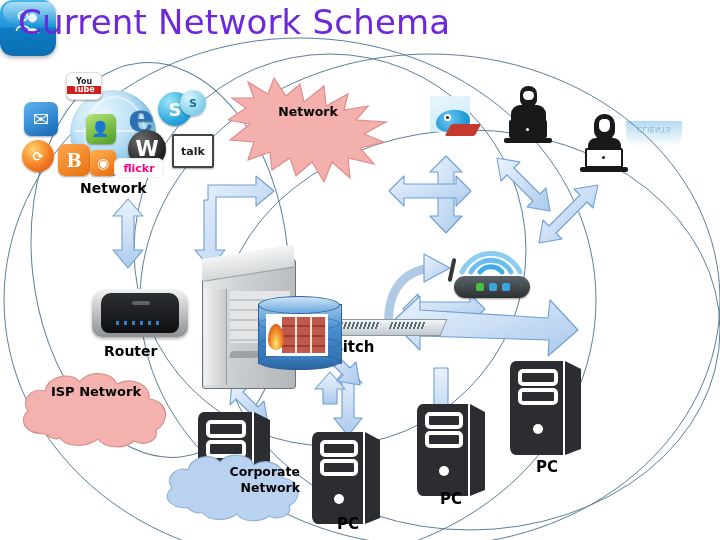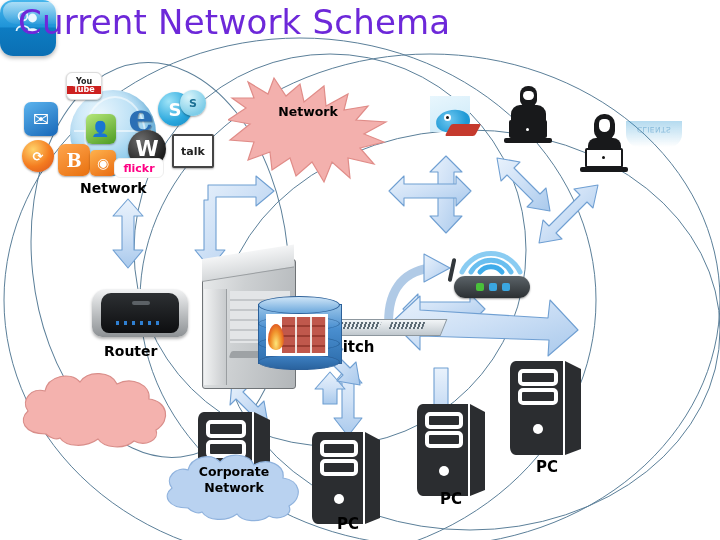--- a/index.html
+++ b/index.html
@@ -238,20 +238,21 @@
                 background:#5c6166;border-radius:2px;"></div>
     <div style="position:absolute;left:24px;top:36px;width:48px;height:4px;
                 background:repeating-linear-gradient(90deg,#2f7fd1 0 3px,transparent 3px 8px);"></div>
   </div>
   <div class="lbl" style="left:104px;top:343px;font-size:14px;z-index:31;">Router</div>
 
   <svg class="node" style="left:12px;top:368px;width:166px;height:82px;z-index:32;" viewBox="0 0 166 82">
     <path fill="#f4b2ae" stroke="#d98e8a" stroke-width="1.2" d="M34,66 C12,66 6,52 16,43 C8,32 20,19 33,23 C36,8 58,3 68,14 C76,2 99,3 105,16 C120,8 139,17 137,31 C155,33 160,52 144,62 C148,72 133,79 122,73 C112,82 92,80 86,71 C74,80 54,79 48,70 C44,72 38,70 34,66 Z"></path>
   </svg>
   <div class="cloud-text" style="left:22px;top:384px;width:148px;font-size:13px;">
+    <div>ISP Network</div>
   </div>
 
   <div id="server" class="node">
     <div style="position:absolute;left:6px;top:16px;width:92px;height:128px;
                 background:linear-gradient(100deg,#e9ebec 0%,#cdd0d2 40%,#b2b6b9 100%);
                 border:1.5px solid #6f7376;border-radius:3px;"></div>
     <div style="position:absolute;left:6px;top:16px;width:92px;height:22px;
                 background:linear-gradient(180deg,#f4f5f6,#d5d8da);border-bottom:1.5px solid #9a9ea1;
                 transform:skewY(-9deg);transform-origin:left top;"></div>
     <div style="position:absolute;left:8px;top:46px;width:22px;height:96px;
@@ -311,21 +312,21 @@
                 background:linear-gradient(180deg,#5b6368,#2c3033);border-radius:11px;
                 box-shadow:0 1px 2px rgba(0,0,0,.4);"></div>
     <div style="position:absolute;left:28px;top:47px;width:8px;height:8px;background:#49c03a;border-radius:2px;"></div>
     <div style="position:absolute;left:41px;top:47px;width:8px;height:8px;background:#3aa6e0;border-radius:2px;"></div>
     <div style="position:absolute;left:54px;top:47px;width:8px;height:8px;background:#3aa6e0;border-radius:2px;"></div>
   </div>
 
   <svg class="node" style="left:158px;top:450px;width:152px;height:72px;z-index:32;" viewBox="0 0 152 72">
     <path fill="#b9d2f0" stroke="#8fb2dd" stroke-width="1.2" d="M30,58 C10,58 4,46 14,38 C6,28 18,16 30,20 C33,7 53,2 62,12 C70,2 91,3 96,15 C110,7 127,15 125,28 C142,30 146,47 131,56 C135,65 121,71 111,66 C102,73 84,72 79,64 C68,72 50,71 44,62 C40,64 34,62 30,58 Z"></path>
   </svg>
-  <div class="cloud-text" style="left:168px;top:464px;width:132px;font-size:12.5px;">
+  <div class="cloud-text" style="left:168px;top:464px;width:132px;font-size:12.5px;text-align:right;">
     <div>Corporate</div>
     <div>Network</div>
   </div>
 
   <div class="pc" style="left:196px;top:408px;z-index:26;">
     <svg width="86" height="104" viewBox="0 0 86 104">
       <path d="M58,4 L74,12 L74,94 L58,100 Z" fill="#2b2d30"></path>
       <path d="M8,4 L58,4 L58,100 L8,100 C4,100 2,96 2,92 L2,12 C2,8 4,4 8,4 Z" fill="#2b2d30"></path>
       <rect x="12" y="14" width="36" height="14" rx="3" fill="none" stroke="#fff" stroke-width="4"></rect>
       <rect x="12" y="34" width="36" height="14" rx="3" fill="none" stroke="#fff" stroke-width="4"></rect>

